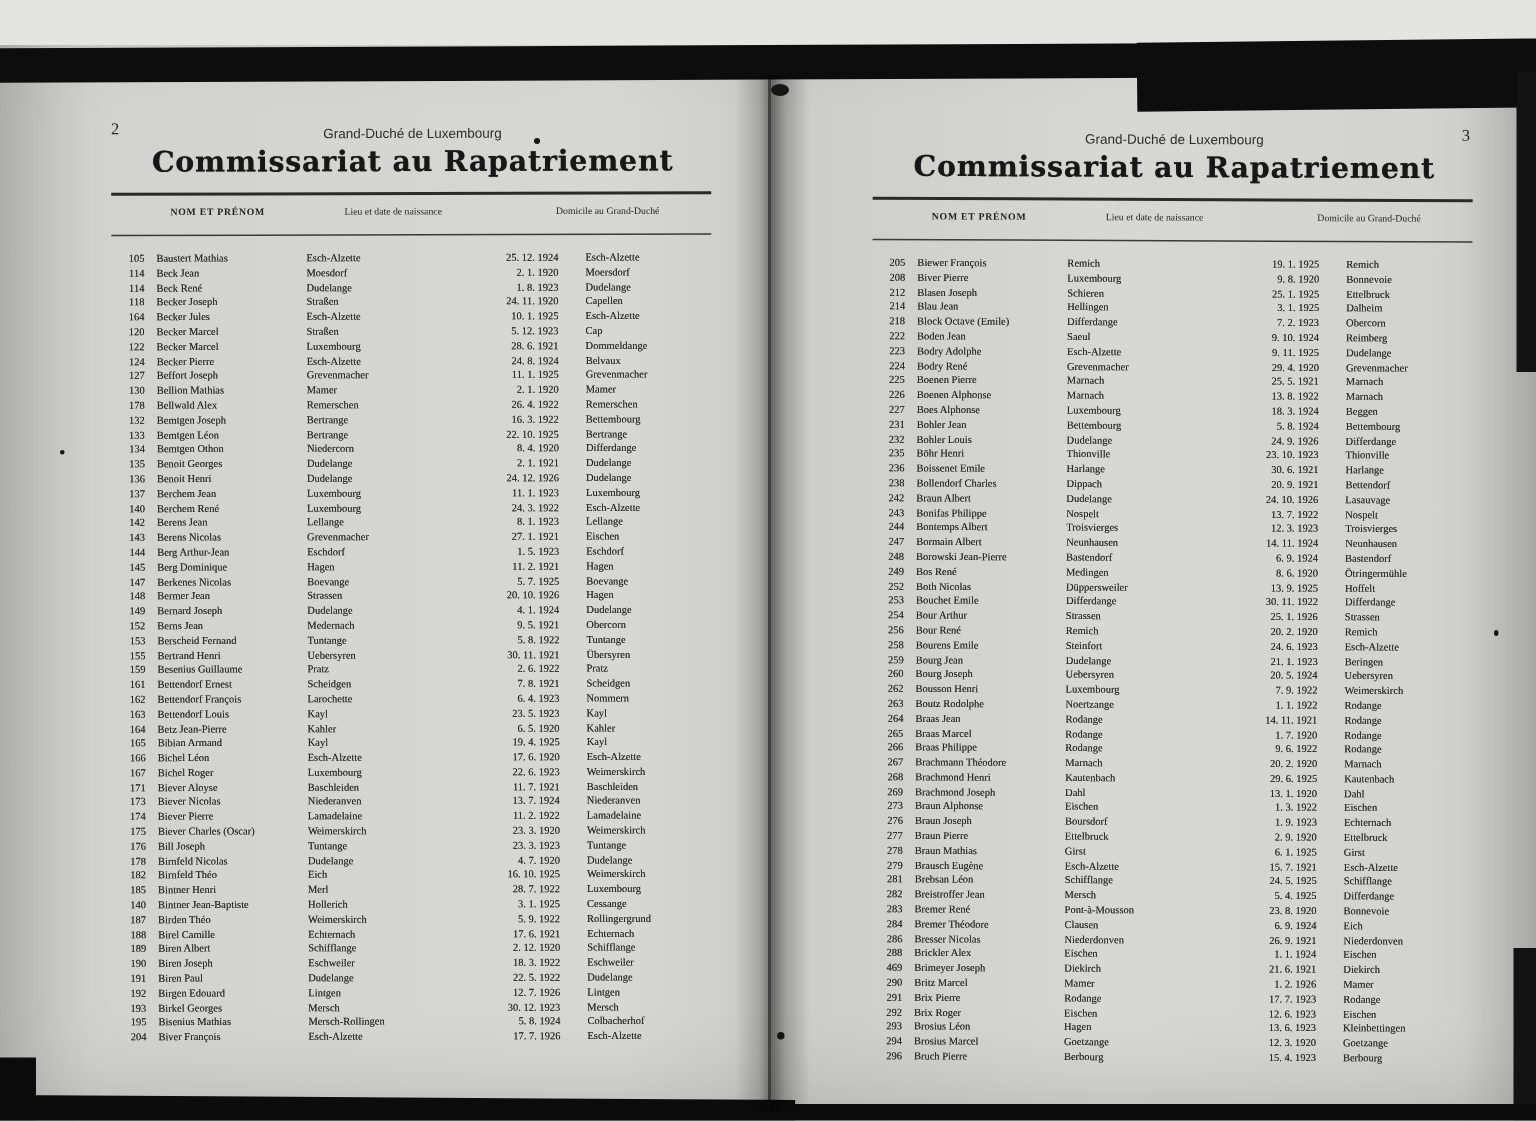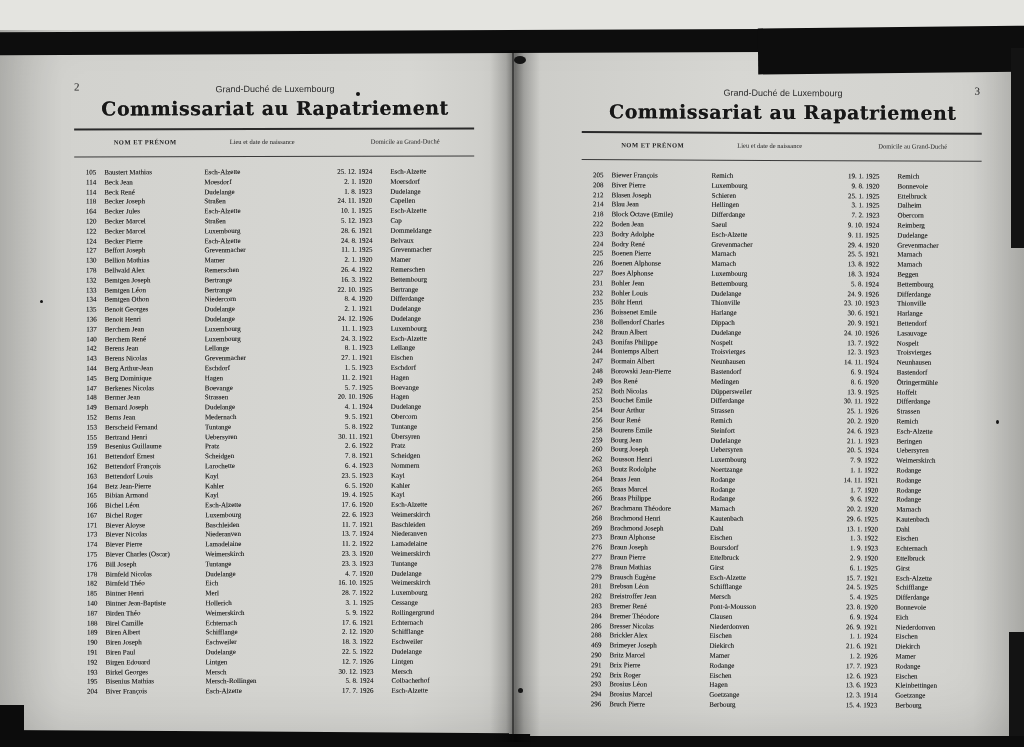--- a/index.html
+++ b/index.html
@@ -843,21 +843,21 @@
           <span class="c-num">293</span>
           <span class="c-name">Brosius Léon</span>
           <span class="c-birth">Hagen</span>
           <span class="c-date">13. 6. 1923</span>
           <span class="c-dom">Kleinbettingen</span>
         </div>
         <div class="trow">
           <span class="c-num">294</span>
           <span class="c-name">Brosius Marcel</span>
           <span class="c-birth">Goetzange</span>
-          <span class="c-date">12. 3. 1914</span>
+          <span class="c-date">12. 3. 1920</span>
           <span class="c-dom">Goetzange</span>
         </div>
         <div class="trow">
           <span class="c-num">296</span>
           <span class="c-name">Bruch Pierre</span>
           <span class="c-birth">Berbourg</span>
           <span class="c-date">15. 4. 1923</span>
           <span class="c-dom">Berbourg</span>
         </div>
       </div>

